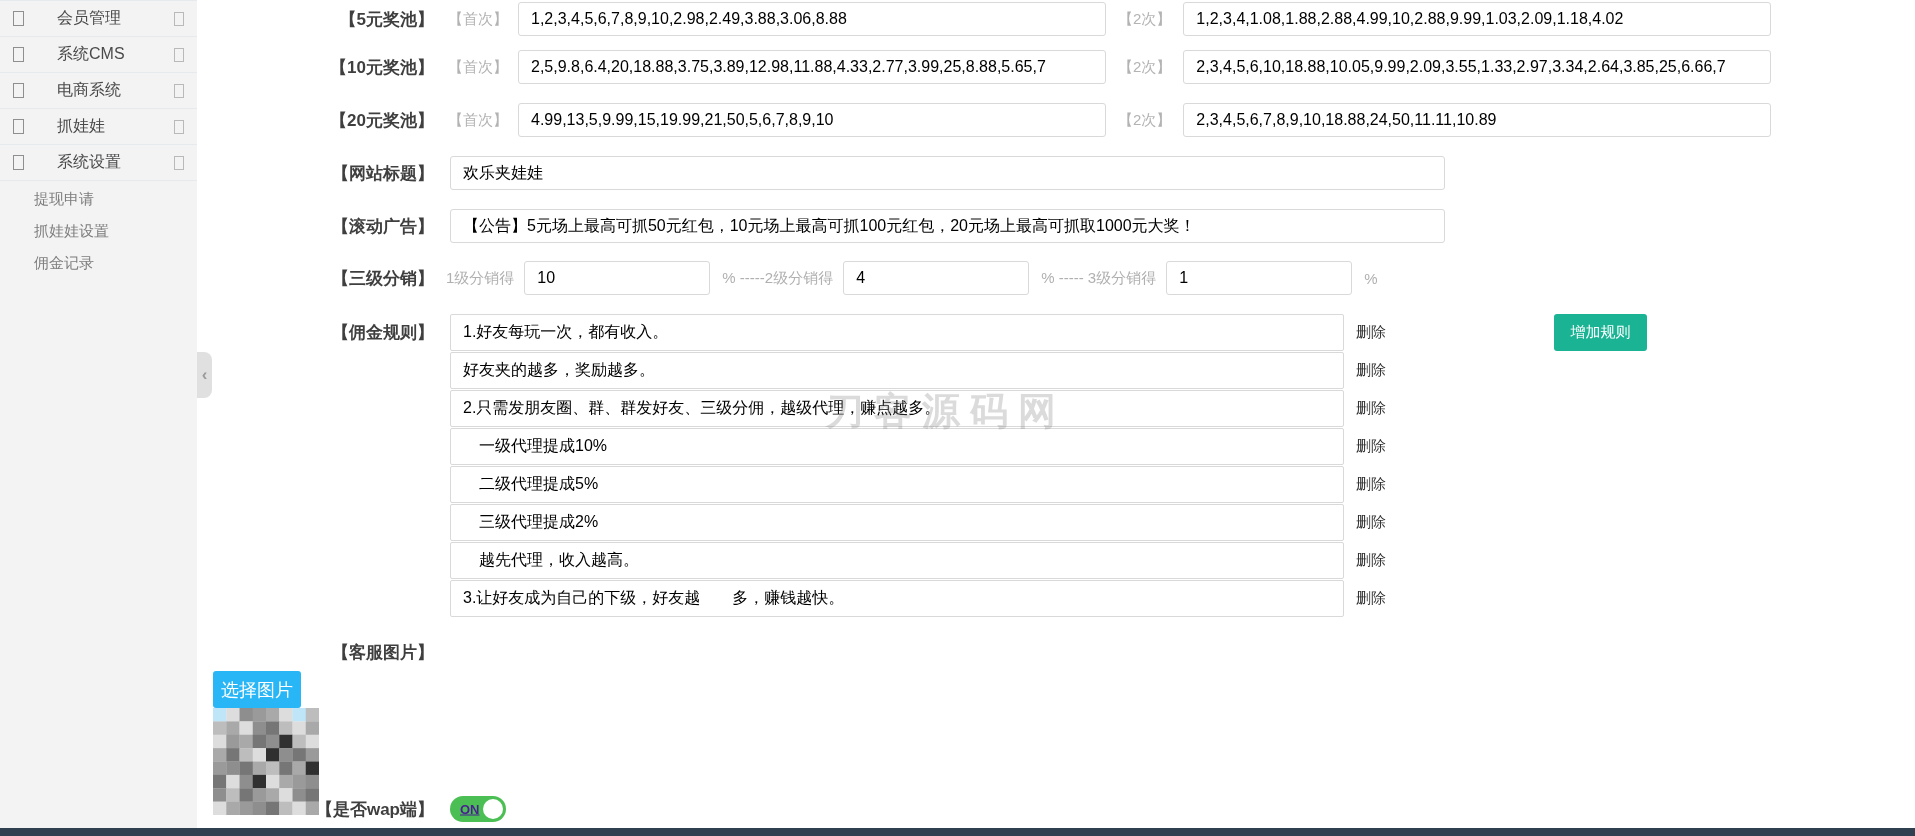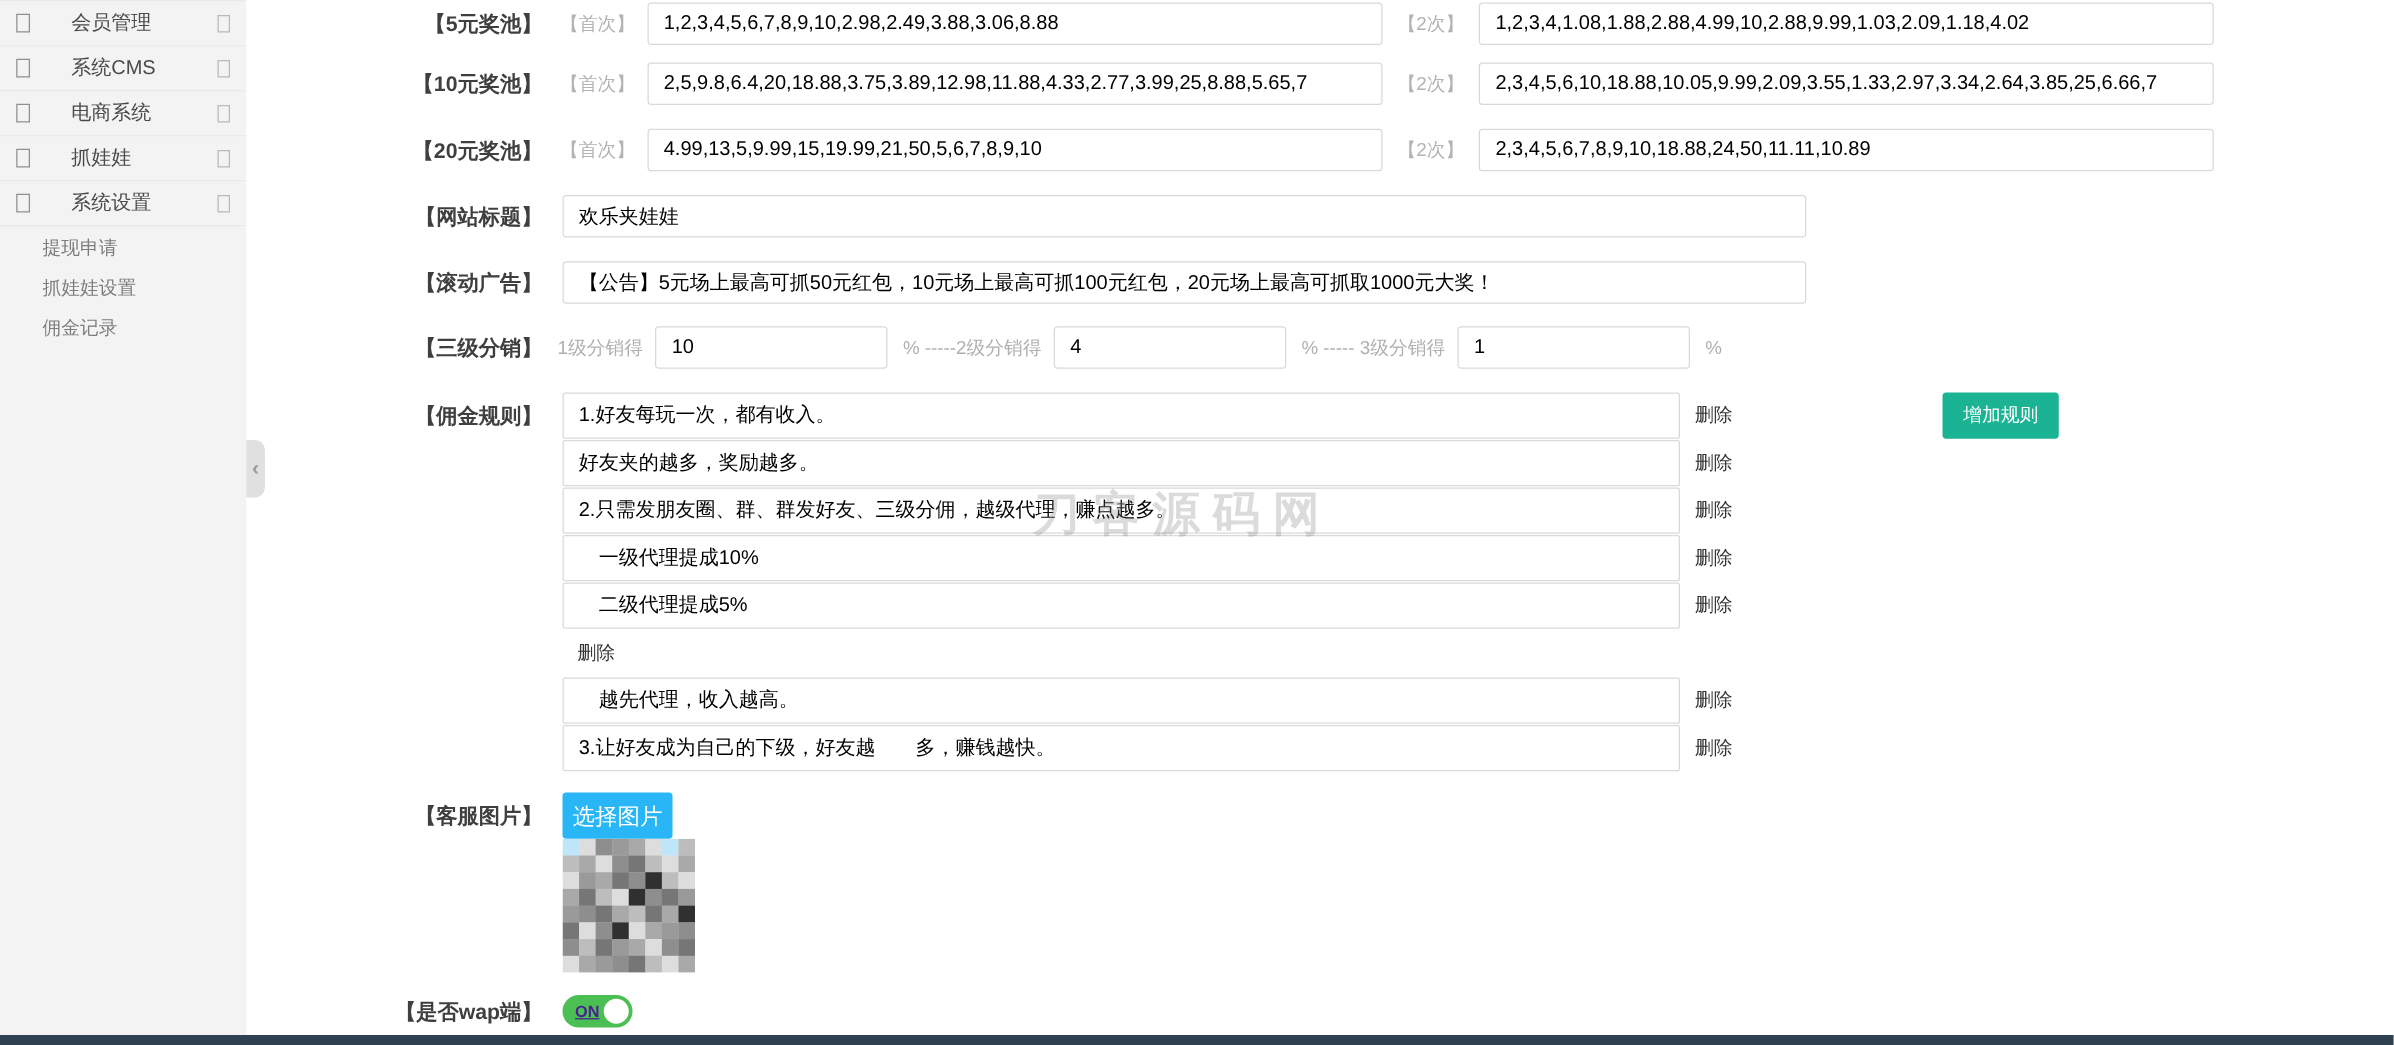--- a/index.html
+++ b/index.html
@@ -39,21 +39,21 @@
   .rules-wrap { position:absolute; top:314px; left:0; right:0; }
   .rules-label { position:absolute; left:0; top:0; width:237px; text-align:right;
     line-height:37px; font-weight:700; color:#3f3f3f; font-size:17px; }
   .rule-line { display:flex; align-items:center; margin-left:253px; margin-bottom:1px; height:37px; }
   .rule-line input.box { width:894px; height:37px; border-radius:2px; }
   .del { margin-left:12px; font-size:15px; color:#333; cursor:pointer; flex:none; }
   .add-btn { position:absolute; left:1357px; top:0; width:93px; height:37px;
     background:#1ab394; color:#fff; border:none; border-radius:3px; font-size:15px;
     cursor:pointer; font-family:inherit; }
   
-  .img-row { top:634px; align-items:flex-start; }
+  .img-row { top:634px; align-items:flex-start;flex-direction:column; }
   .img-row .flabel { line-height:37px; }
   .img-col { display:flex; flex-direction:column; margin-left:16px; }
   .pick-btn { width:88px; height:37px; background:#29b6f6; color:#fff; border:none;
     border-radius:3px; font-size:18px; cursor:pointer; font-family:inherit; }
   .mosaic { width:106px; height:107px; display:block; }
   
   .wap-row { top:796px; }
   .switch { width:56px; height:26px; border-radius:13px; background:#4bbf53;
     position:relative; margin-left:16px; cursor:pointer; flex:none; }
   .switch .on-txt { position:absolute; left:10px; top:50%; transform:translateY(-50%);
@@ -168,20 +168,21 @@
     </div>
     <div class="rule-line">
       <input class="box" value="　一级代理提成10%" style="">
       <span class="del">删除</span>
     </div>
     <div class="rule-line">
       <input class="box" value="　二级代理提成5%" style="">
       <span class="del">删除</span>
     </div>
     <div class="rule-line">
+      <input class="box" value="　三级代理提成2%" style="">
       <span class="del">删除</span>
     </div>
     <div class="rule-line">
       <input class="box" value="　越先代理，收入越高。" style="">
       <span class="del">删除</span>
     </div>
     <div class="rule-line">
       <input class="box" value="3.让好友成为自己的下级，好友越　　多，赚钱越快。" style="">
       <span class="del">删除</span>
     </div>

